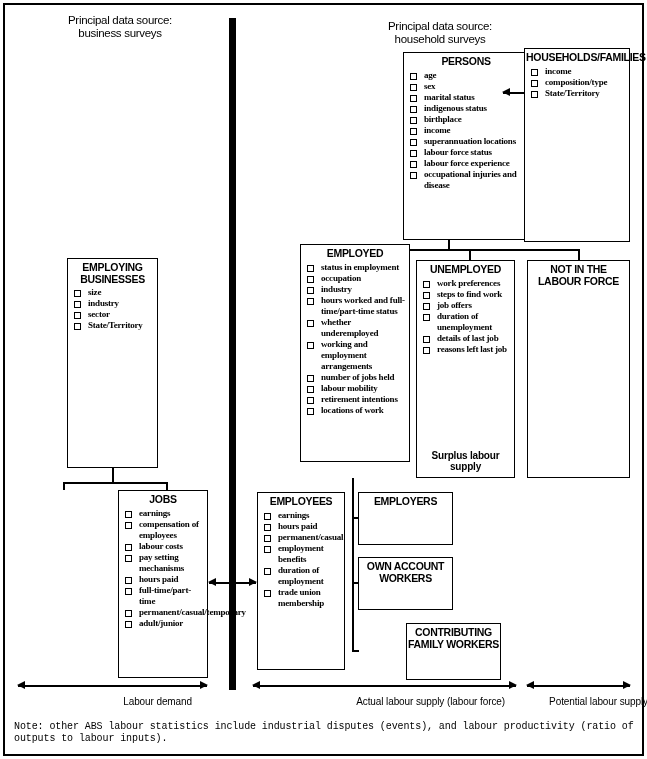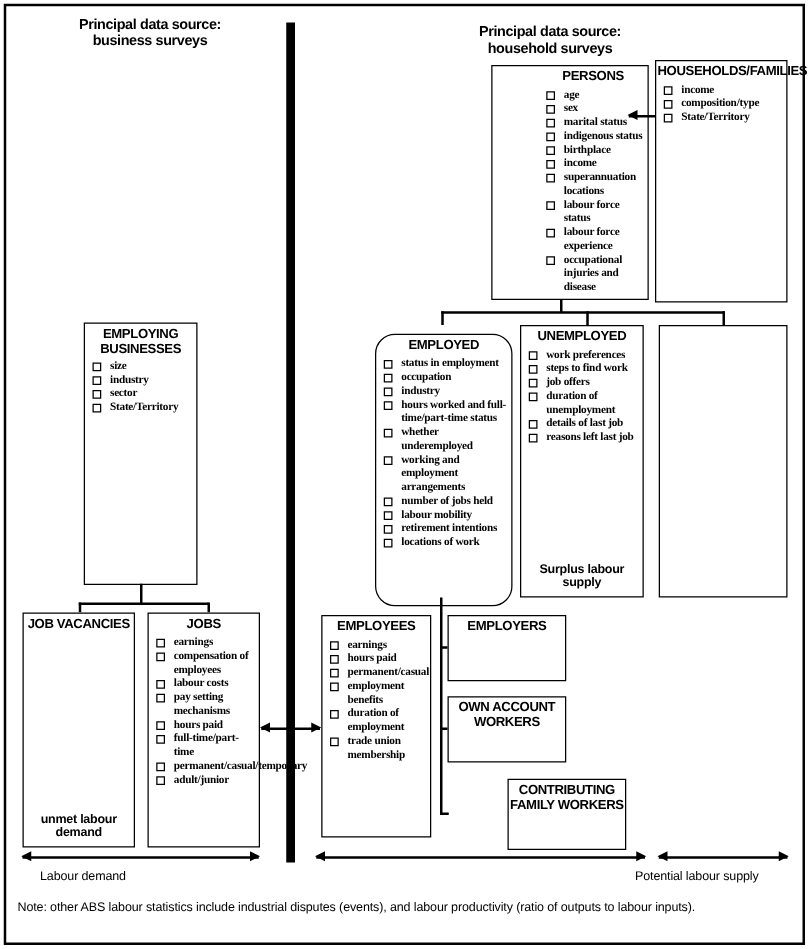--- a/index.html
+++ b/index.html
@@ -2,52 +2,52 @@
 <html><head>
 <meta charset="utf-8">
 <style>
   html,body{margin:0;padding:0;background:#fff;}
   .stage{
     position:relative;width:647px;height:759px;background:#fff;
     font-family:"Liberation Sans",sans-serif;color:#000;overflow:hidden;
   }
   .outer-border{position:absolute;left:3px;top:3px;width:637px;height:749px;border:2px solid #000;}
   .divider{position:absolute;background:#000;}
-  .hdr{position:absolute;font-weight:bold;font-size:11.5px;line-height:13px;text-align:center;white-space:pre-line;letter-spacing:-0.3px;}
+  .hdr{position:absolute;font-weight:normal;font-size:11.5px;line-height:13px;text-align:center;white-space:pre-line;letter-spacing:-0.3px;}
   .box{position:absolute;border:1.5px solid #000;background:#fff;box-sizing:border-box;}
   .title{font-weight:bold;font-size:10.5px;line-height:11.5px;text-align:center;padding:3px 1px 2px;letter-spacing:-0.3px;}
   .items{padding:0 2px 2px 6px;font-family:Liberation Serif, serif;}
   .item{display:flex;align-items:flex-start;}
   .sq{flex:0 0 auto;width:5px;height:5px;border:1px solid #000;margin:3px 7px 0 0;}
   .it{font-size:9px;font-weight:bold;line-height:11px;letter-spacing:-0.2px;}
   .box-footer{position:absolute;bottom:5px;left:0;right:0;text-align:center;font-weight:bold;font-size:10px;line-height:11px;letter-spacing:-0.2px;padding:0 8px;}
   .hline{position:absolute;height:1.5px;background:#000;}
   .vline{position:absolute;width:1.5px;background:#000;}
   .arrow{position:absolute;height:1.5px;background:#000;}
   .arrow::before,.arrow::after{content:none;position:absolute;top:-3.6px;width:0;height:0;
     border-top:4.3px solid transparent;border-bottom:4.3px solid transparent;}
   .arrow.head-left::before{content:"";left:-1px;border-right:8px solid #000;}
   .arrow.head-right::after{content:"";right:-1px;border-left:8px solid #000;}
-  .axis-label{position:absolute;font-size:10px;line-height:11px;text-align:left;letter-spacing:-0.1px;}
+  .axis-label{position:absolute;font-size:10px;line-height:11px;text-align:right;letter-spacing:-0.1px;}
   .note{position:absolute;font-size:10px;line-height:12px;letter-spacing:-0.1px;}
 </style>
 </head>
 <body>
 
 <div class="stage">
 
   <div class="outer-border"></div>
   <div class="divider" style="left:229px;top:18px;width:7px;height:672px;"></div>
 
   <div class="hdr" style="left:30px;top:14px;width:180px;">Principal data source:
 business surveys</div>
   <div class="hdr" style="left:350px;top:20px;width:180px;">Principal data source:
 household surveys</div>
 
-  <div class="box" style="left:393px;top:52px;width:126px;height:188px;padding-left:37px;">
+  <div class="box" style="left:403px;top:52px;width:126px;height:188px;">
     <div class="title">PERSONS</div>
     <div class="items">
       <div class="item">
         <span class="sq"></span>
         <span class="it">age</span>
       </div>
 
       <div class="item">
         <span class="sq"></span>
         <span class="it">sex</span>
@@ -116,21 +116,21 @@
   </div>
 
   <div class="arrow head-left" style="left:503px;top:92px;width:21px;"></div>
 
   <div class="vline" style="left:448px;top:240px;height:10px;"></div>
   <div class="hline" style="left:353px;top:249px;width:227px;"></div>
   <div class="vline" style="left:353px;top:249px;height:11px;"></div>
   <div class="vline" style="left:469px;top:249px;height:11px;"></div>
   <div class="vline" style="left:578px;top:249px;height:11px;"></div>
 
-  <div class="box" style="left:300px;top:267px;width:110px;height:218px;border-radius:16px;">
+  <div class="box" style="left:300px;top:244px;width:110px;height:218px;">
     <div class="title">EMPLOYED</div>
     <div class="items">
       <div class="item">
         <span class="sq"></span>
         <span class="it">status in employment</span>
       </div>
 
       <div class="item">
         <span class="sq"></span>
         <span class="it">occupation</span>
@@ -208,20 +208,21 @@
 
       <div class="item">
         <span class="sq"></span>
         <span class="it">reasons left last job</span>
       </div>
     </div>
     <div class="box-footer">Surplus labour supply</div>
   </div>
 
   <div class="box" style="left:527px;top:260px;width:103px;height:218px;">
+    <div class="title">NOT IN THE LABOUR FORCE</div>
   </div>
 
   <div class="box" style="left:67px;top:258px;width:91px;height:210px;">
     <div class="title">EMPLOYING BUSINESSES</div>
     <div class="items">
       <div class="item">
         <span class="sq"></span>
         <span class="it">size</span>
       </div>
 
@@ -240,24 +241,20 @@
         <span class="it">State/Territory</span>
       </div>
     </div>
   </div>
 
   <div class="vline" style="left:112px;top:467px;height:16px;"></div>
   <div class="hline" style="left:63px;top:482px;width:104px;"></div>
   <div class="vline" style="left:63px;top:482px;height:8px;"></div>
   <div class="vline" style="left:166px;top:482px;height:8px;"></div>
 
-  <div class="box" style="left:18px;top:490px;width:90px;height:188px;">
-    <div class="title">JOB VACANCIES</div>
-    <div class="box-footer">unmet labour demand</div>
-  </div>
 
   <div class="box" style="left:118px;top:490px;width:90px;height:188px;">
     <div class="title">JOBS</div>
     <div class="items">
       <div class="item">
         <span class="sq"></span>
         <span class="it">earnings</span>
       </div>
 
       <div class="item">
@@ -347,17 +344,18 @@
   </div>
   <div class="box" style="left:358px;top:623px;width:95px;height:57px;margin-left:48px;">
     <div class="title">CONTRIBUTING FAMILY WORKERS</div>
   </div>
 
   <div class="arrow head-left head-right" style="left:18px;top:685px;width:189px;"></div>
   <div class="arrow head-left head-right" style="left:253px;top:685px;width:263px;"></div>
   <div class="arrow head-left head-right" style="left:527px;top:685px;width:103px;"></div>
 
   <div class="axis-label" style="left:32px;top:696px;width:160px;">Labour demand</div>
+  <div class="axis-label" style="left:265px;top:696px;width:240px;">Actual labour supply (labour force)</div>
   <div class="axis-label" style="left:508px;top:696px;width:140px;">Potential labour supply</div>
 
-  <div class="note" style="left:14px;top:721px;width:622px;">Note: other ABS labour statistics include industrial disputes (events), and labour productivity (ratio of outputs to labour inputs).</div>
+  <div class="note" style="left:14px;top:721px;width:622px;font-family:Liberation Mono, monospace;">Note: other ABS labour statistics include industrial disputes (events), and labour productivity (ratio of outputs to labour inputs).</div>
 
 </div>
 
 </body></html>

